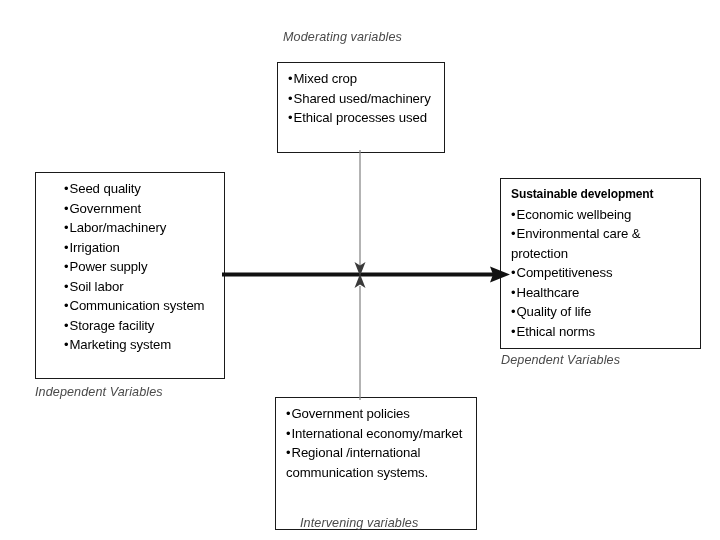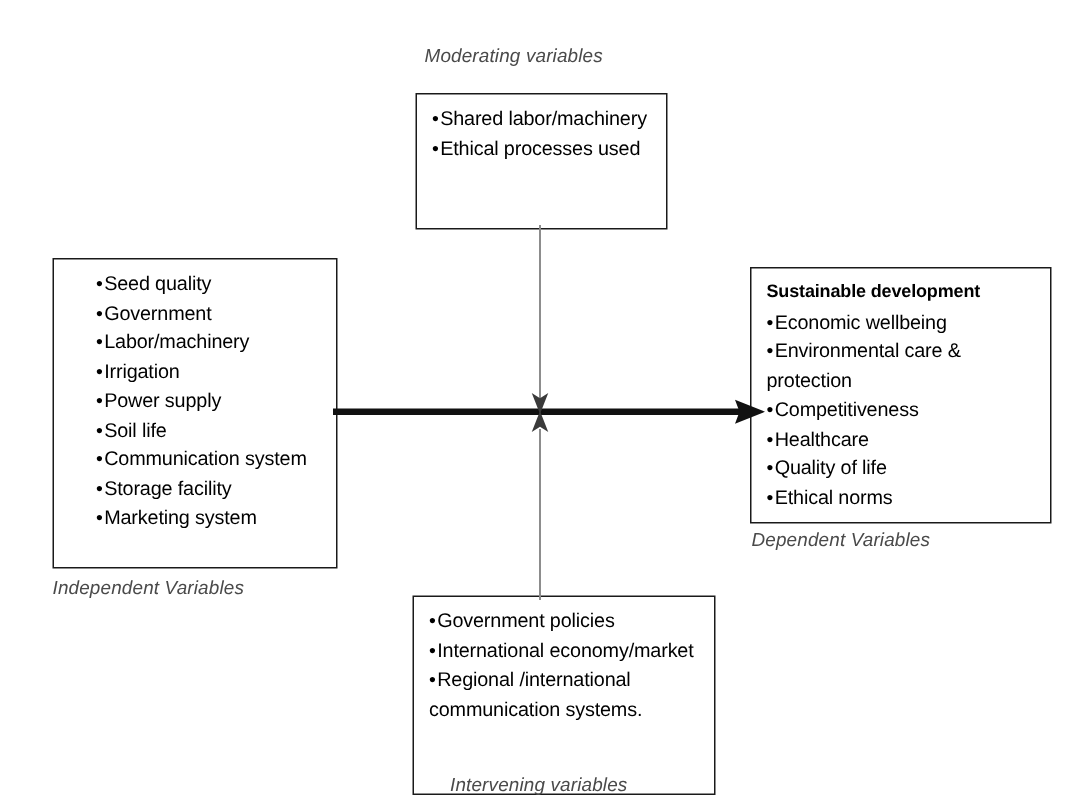--- a/index.html
+++ b/index.html
@@ -81,33 +81,34 @@
 </style>
 </head>
 <body>
 
 <div class="canvas">
 
   <div class="caption" id="cap-moderating">Moderating variables</div>
 
   <div class="box" id="box-moderating">
     <ul>
-      <li><span class="bul">•</span><span>Shared labor/machinery</span></li>
+      <li><span class="bul">•</span><span>Mixed crop</span></li>
+      <li><span class="bul">•</span><span>Shared used/machinery</span></li>
       <li><span class="bul">•</span><span>Ethical processes used</span></li>
     </ul>
   </div>
 
   <div class="box" id="box-independent">
     <ul>
       <li><span class="bul">•</span><span>Seed quality</span></li>
       <li><span class="bul">•</span><span>Government</span></li>
       <li><span class="bul">•</span><span>Labor/machinery</span></li>
       <li><span class="bul">•</span><span>Irrigation</span></li>
       <li><span class="bul">•</span><span>Power supply</span></li>
-      <li><span class="bul">•</span><span>Soil life</span></li>
+      <li><span class="bul">•</span><span>Soil labor</span></li>
       <li><span class="bul">•</span><span>Communication system</span></li>
       <li><span class="bul">•</span><span>Storage facility</span></li>
       <li><span class="bul">•</span><span>Marketing system</span></li>
     </ul>
   </div>
 
   <div class="caption" id="cap-independent">Independent Variables</div>
 
   <div class="box" id="box-dependent">
     <div class="hdr">Sustainable development</div>

